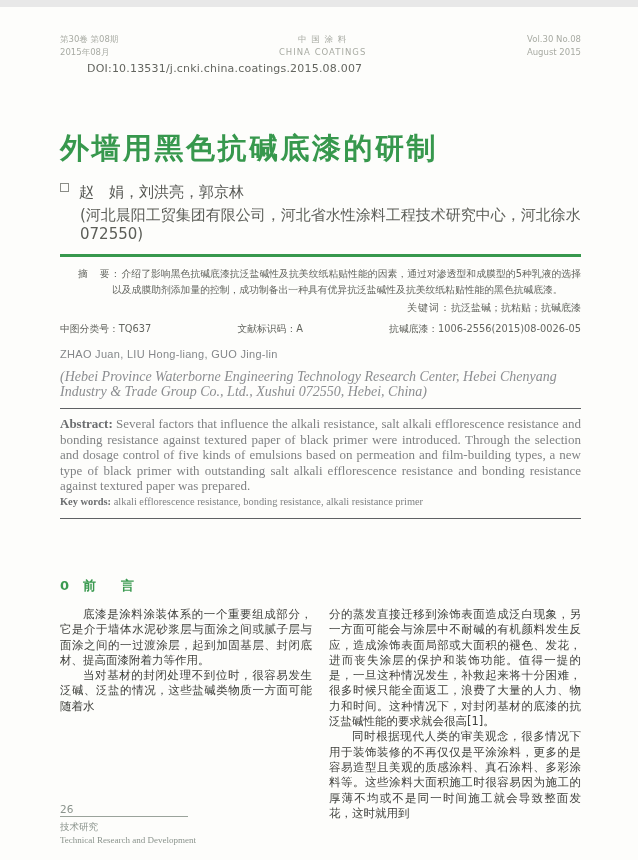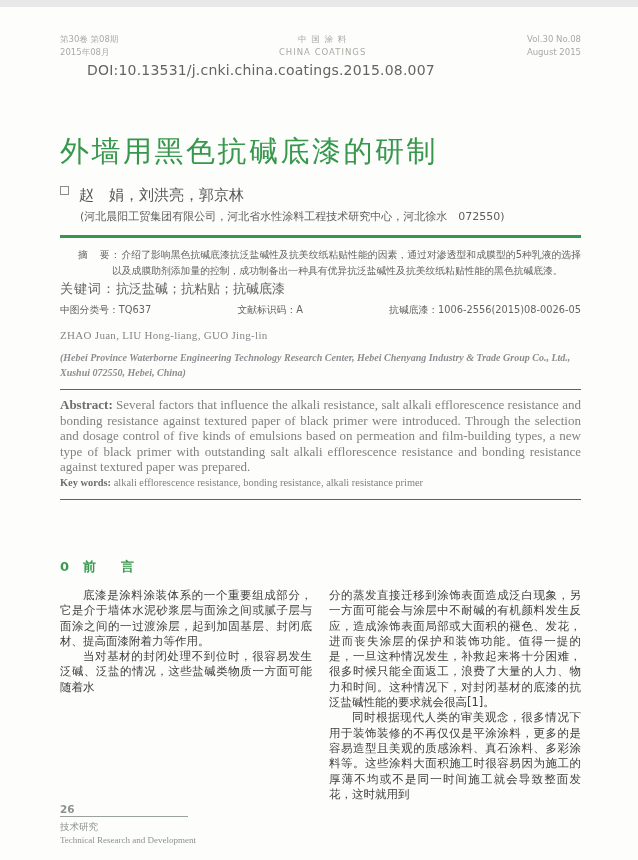--- a/index.html
+++ b/index.html
@@ -12,58 +12,58 @@
     font-family: "DejaVu Sans", sans-serif;
     overflow: hidden;
   }
   .content { padding: 26px 57px 0 60px; }
 
   
   .jheader { display: flex; justify-content: space-between; color: #a8aba3; font-size: 8.5px; line-height: 13px; }
   .jheader .col-left { text-align: left; }
   .jheader .col-center { text-align: center; letter-spacing: 1px; }
   .jheader .col-right { text-align: right; }
-  .doi { margin-top: 3px; font-size: 14px; color: #63655f; letter-spacing: 0.2px; padding-left: 27px; }
+  .doi { margin-top: 3px; font-size: 11px; color: #63655f; letter-spacing: 0.2px; padding-left: 27px; }
 
   
-  .title-cn { margin-top: 54px; font-size: 29px; font-weight: normal; color: #37984d; letter-spacing: 2.5px; }
+  .title-cn { margin-top: 54px; font-size: 29px; font-weight: bold; color: #37984d; letter-spacing: 2.5px; }
   .authors-cn { margin-top: 14px; font-size: 15px; color: #555652; display: flex; align-items: flex-start; }
   .authors-cn .marker { display: inline-block; width: 9px; height: 9px; border: 1px solid #8b8d87; margin-right: 10px; }
-  .affil-cn { margin-top: 4px; padding-left: 20px; font-size: 11px; color: #5c5e58; }
+  .affil-cn { margin-top: 4px; padding-left: 20px; font-size: 15px; color: #5c5e58; }
   .green-rule { margin-top: 11px; height: 3px; background: #37984d; }
 
   
   .abs-cn { margin-top: 9px; font-size: 9.8px; line-height: 16px; color: #63655f; }
   .abs-cn .abs-p { padding-left: 44px; text-indent: -34px; margin-left: 8px; text-align: justify; }
   .abs-cn .lbl { letter-spacing: 1px; }
-  .kw-cn { margin-top: 2px; font-size: 13px; color: #63655f; }
+  .kw-cn { margin-top: 2px; font-size: 10px; color: #63655f; text-align: right; }
   .clc-row { margin-top: 5px; display: flex; justify-content: space-between; font-size: 9.8px; color: #63655f; }
 
   
   .title-en { margin-top: 42px; font-family: "Liberation Sans", sans-serif; font-weight: bold; font-size: 22px; line-height: 32px; color: #37984d; letter-spacing: 0.3px; }
-  .authors-en { margin-top: 11px; font-family: Liberation Serif, serif; font-size: 11px; color: #84878a; letter-spacing: 0.3px; }
-  .affil-en { margin-top: 9px; font-family: "Liberation Serif", serif; font-style: italic; font-size: 10px; line-height: 15px; color: #8b8d90; font-weight: bold; }
+  .authors-en { margin-top: 11px; font-family: Liberation Sans, sans-serif; font-size: 11px; color: #84878a; letter-spacing: 0.3px; }
+  .affil-en { margin-top: 9px; font-family: "Liberation Serif", serif; font-style: italic; font-size: 14px; line-height: 15px; color: #8b8d90; }
   .thin-rule { margin-top: 9px; height: 1px; background: #5f6164; }
 
   
   .abs-en { margin-top: 7px; font-family: "Liberation Serif", serif; font-size: 13px; line-height: 15.5px; color: #808284; text-align: justify; }
   .abs-en b, .kw-en b { color: #6b6d6f; }
   .kw-en { font-family: "Liberation Serif", serif; font-size: 10.4px; line-height: 15.5px; color: #808284; }
 
   
   .section-h { margin-top: 58px; font-size: 13px; font-weight: bold; color: #3a9a50; }
   .section-h .num { margin-right: 14px; }
   .section-h .stitle { letter-spacing: 6px; }
   .columns { margin-top: 12px; display: flex; gap: 17px; }
   .colm { width: 50%; font-size: 11.5px; line-height: 15.3px; color: #3e3f3b; text-align: justify; }
   .colm p.ind { text-indent: 2em; }
 
   
   .pfooter { position: absolute; left: 60px; bottom: 22px; color: #8a938c; }
-  .pnum { font-size: 10.5px; font-weight: bold; }
+  .pnum { font-size: 10.5px; }
   .pnum-rule { width: 128px; height: 1px; background: #9aa39b; margin-top: 1px; }
   .fcn { margin-top: 4px; font-size: 9.5px; }
   .fen { margin-top: 1px; font-size: 9px; font-family: "Liberation Serif", serif; }
 </style>
 </head>
 <body>
 
 <div class="page">
   <div class="content">
 

